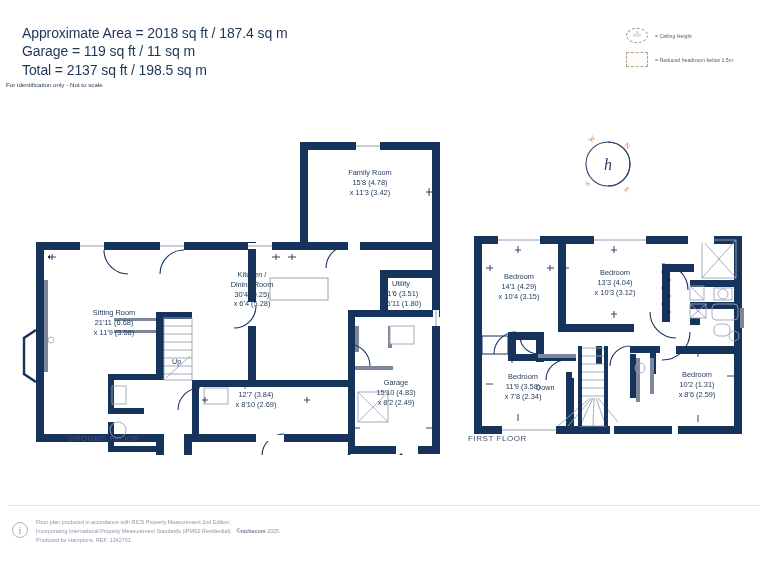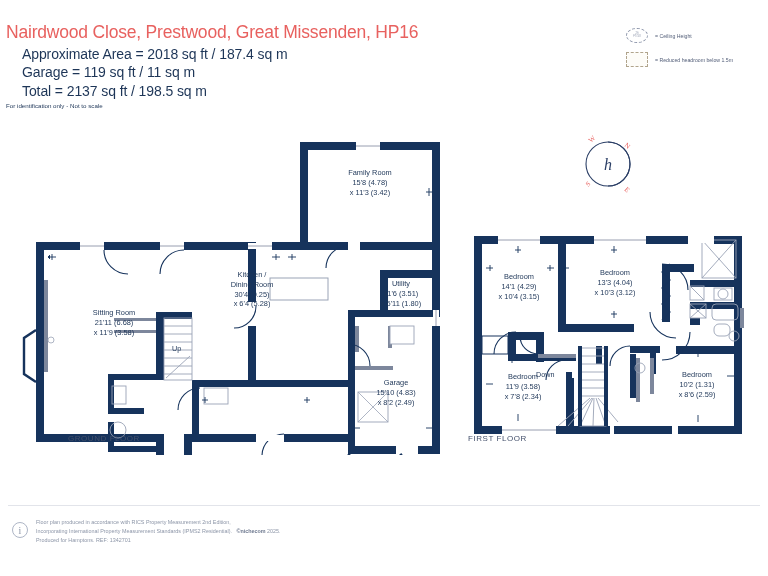--- a/index.html
+++ b/index.html
@@ -83,21 +83,21 @@
     text-align: center;
     font-size: 7.4px;
     line-height: 1.32;
     color: #1d3557;
     white-space: nowrap;
   }
   .roomLabel .nm { display: block; }
   .roomLabel .d1 { display: block; }
   .roomLabel .d2 { display: block; }
   .smallNote {
-    position: absolute; font-size: 7.2px; color: #1d3557;
+    position: absolute; font-size: 7.2px; color: #1d3557; margin-top: 13px;
   }
 
   
   #divider {
     position: absolute; left: 8px; top: 505px; width: 752px; height: 1px;
     background: #e2e4ea;
   }
   #footer { position: absolute; left: 12px; top: 518px; width: 420px; display: flex; }
   #infoIcon {
     width: 16px; height: 16px; border: 0.9px solid #aeb6c6;
@@ -109,21 +109,20 @@
   #footerTxt { margin-left: 8px; }
   .fLine { font-size: 5.4px; color: #8d96a8; line-height: 1.62; white-space: nowrap; }
   .fLine b { color: #6f7a90; font-weight: 700; }
 </style>
 </head>
 <body>
 
 <div id="page">
 
   <div id="header">
-    <div id="title">Nairdwood Close, Prestwood, Great Missenden, HP16</div>
     <div class="areaLine">Approximate Area = 2018 sq ft / 187.4  sq m</div>
     <div class="areaLine">Garage = 119 sq ft / 11  sq m</div>
     <div class="areaLine">Total = 2137 sq ft / 198.5 sq m</div>
     <div id="notToScale">For identification only - Not to scale</div>
   </div>
 
   <div id="legend">
     <div class="legRow r1">
       <div class="ceilCircle">
         <span>2ft</span>
@@ -292,20 +291,25 @@
       <span class="d1">15'8 (4.78)</span>
       <span class="d2">x 11'3 (3.42)</span>
     </div>
 
     <div class="roomLabel" style="left:356px; top:149px; width:74px;">
       <span class="nm">Utility</span>
       <span class="d1">11'6 (3.51)</span>
       <span class="d2">x 5'11 (1.80)</span>
     </div>
 
+    <div class="roomLabel" style="left:196px; top:250px; width:104px;">
+      <span class="nm">Study / Bedroom</span>
+      <span class="d1">12'7 (3.84)</span>
+      <span class="d2">x 8'10 (2.69)</span>
+    </div>
 
     <div class="roomLabel" style="left:350px; top:248px; width:76px;">
       <span class="nm">Garage</span>
       <span class="d1">15'10 (4.83)</span>
       <span class="d2">x 8'2 (2.49)</span>
     </div>
 
     <div class="smallNote" style="left:164px; top:214px;">Up</div>
   </div>
 

